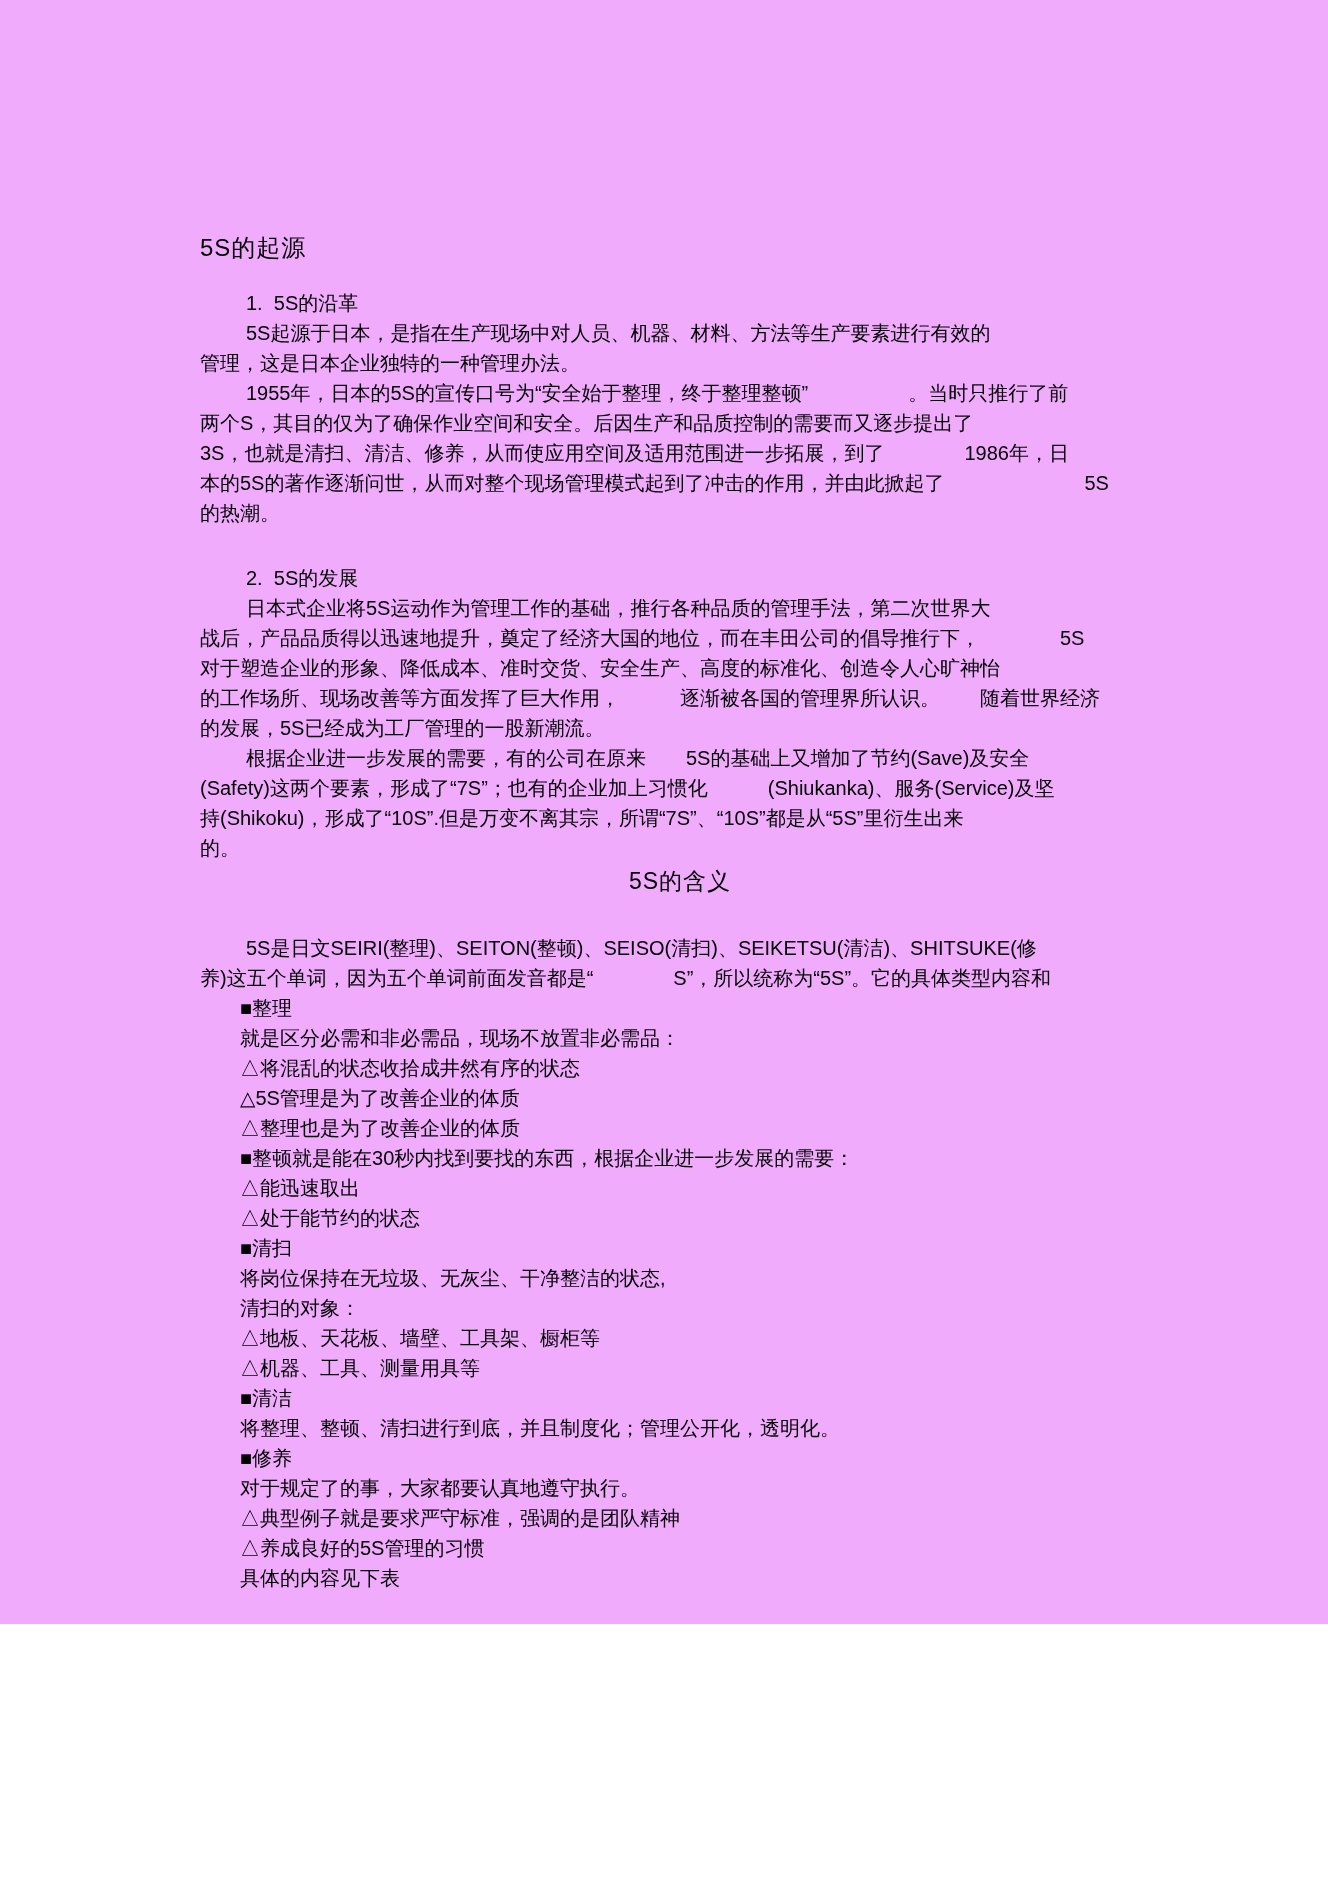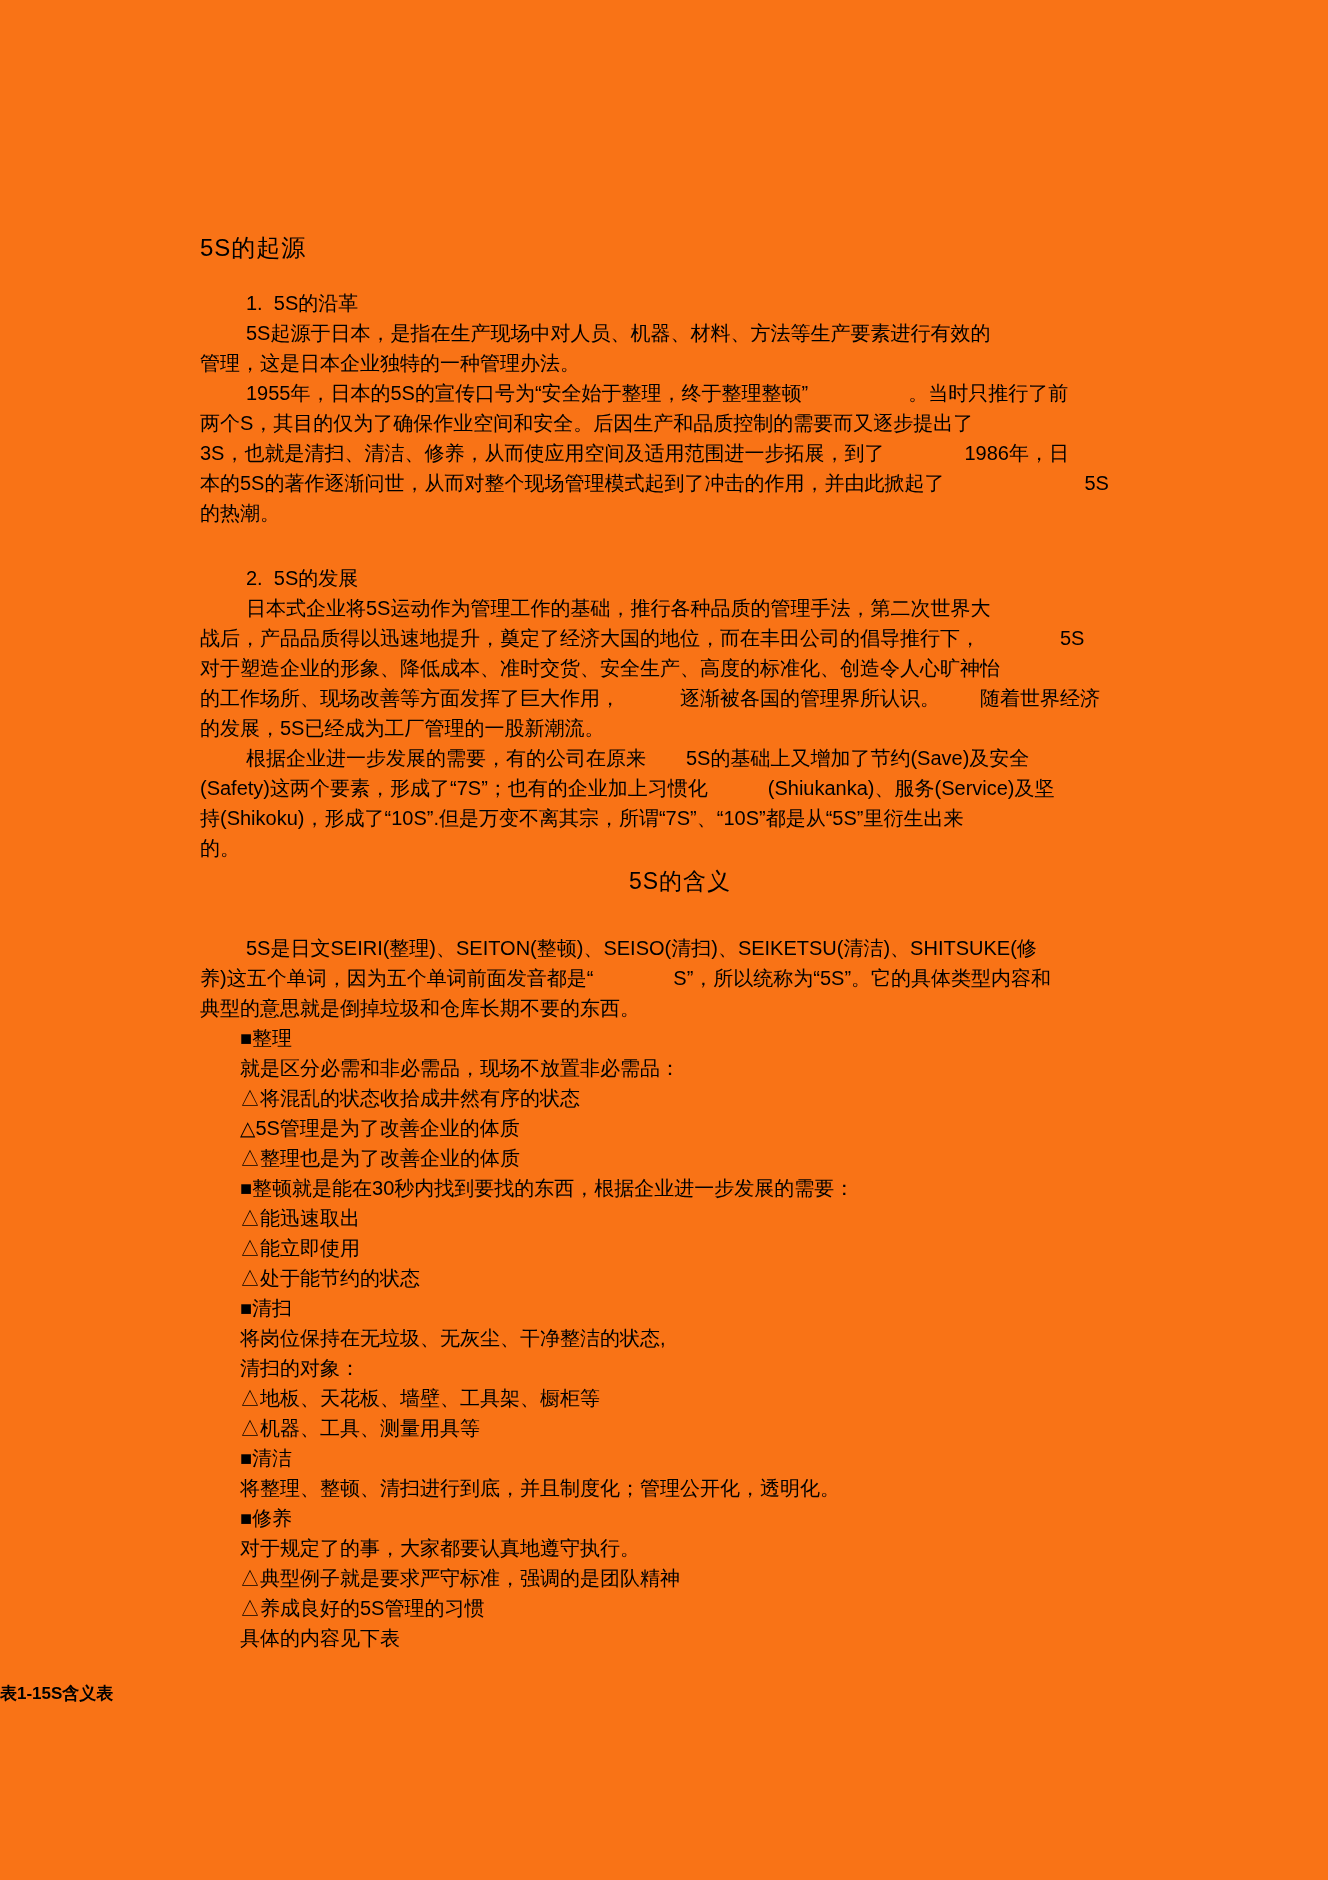--- a/index.html
+++ b/index.html
@@ -1,20 +1,20 @@
 <!DOCTYPE html>
 <html><head>
 <meta charset="utf-8">
 <style>
   html,body{margin:0;padding:0;background:#ffffff;}
   .page{
     position:relative;
     width:1328px;
-    height:1880px;
-    background:#f97316;
+    height:1624px;
+    background:#f0abfc;
     color:#000000;
     font-family:"Liberation Sans", sans-serif;
     overflow:hidden;
   }
   .h1{
     position:absolute;
     left:200px;
     top:232px;
     margin:0;
     font-size:24px;
@@ -87,29 +87,27 @@
       <div class="line">(Safety)这两个要素，形成了“7S”；也有的企业加上习惯化　　　(Shiukanka)、服务(Service)及坚</div>
       <div class="line">持(Shikoku)，形成了“10S”.但是万变不离其宗，所谓“7S”、“10S”都是从“5S”里衍生出来</div>
       <div class="line">的。</div>
     </div>
 
   <h2 class="h2">5S的含义</h2>
 
   <div class="block b-meaning">
       <div class="line ind">5S是日文SEIRI(整理)、SEITON(整顿)、SEISO(清扫)、SEIKETSU(清洁)、SHITSUKE(修</div>
       <div class="line">养)这五个单词，因为五个单词前面发音都是“　　　　S”，所以统称为“5S”。它的具体类型内容和</div>
-      <div class="line">典型的意思就是倒掉垃圾和仓库长期不要的东西。</div>
       <div class="line lst">■整理</div>
       <div class="line lst">就是区分必需和非必需品，现场不放置非必需品：</div>
       <div class="line lst">△将混乱的状态收拾成井然有序的状态</div>
       <div class="line lst">△5S管理是为了改善企业的体质</div>
       <div class="line lst">△整理也是为了改善企业的体质</div>
       <div class="line lst">■整顿就是能在30秒内找到要找的东西，根据企业进一步发展的需要：</div>
       <div class="line lst">△能迅速取出</div>
-      <div class="line lst">△能立即使用</div>
       <div class="line lst">△处于能节约的状态</div>
       <div class="line lst">■清扫</div>
       <div class="line lst">将岗位保持在无垃圾、无灰尘、干净整洁的状态,</div>
       <div class="line lst">清扫的对象：</div>
       <div class="line lst">△地板、天花板、墙壁、工具架、橱柜等</div>
       <div class="line lst">△机器、工具、测量用具等</div>
       <div class="line lst">■清洁</div>
       <div class="line lst">将整理、整顿、清扫进行到底，并且制度化；管理公开化，透明化。</div>
       <div class="line lst">■修养</div>
       <div class="line lst">对于规定了的事，大家都要认真地遵守执行。</div>

